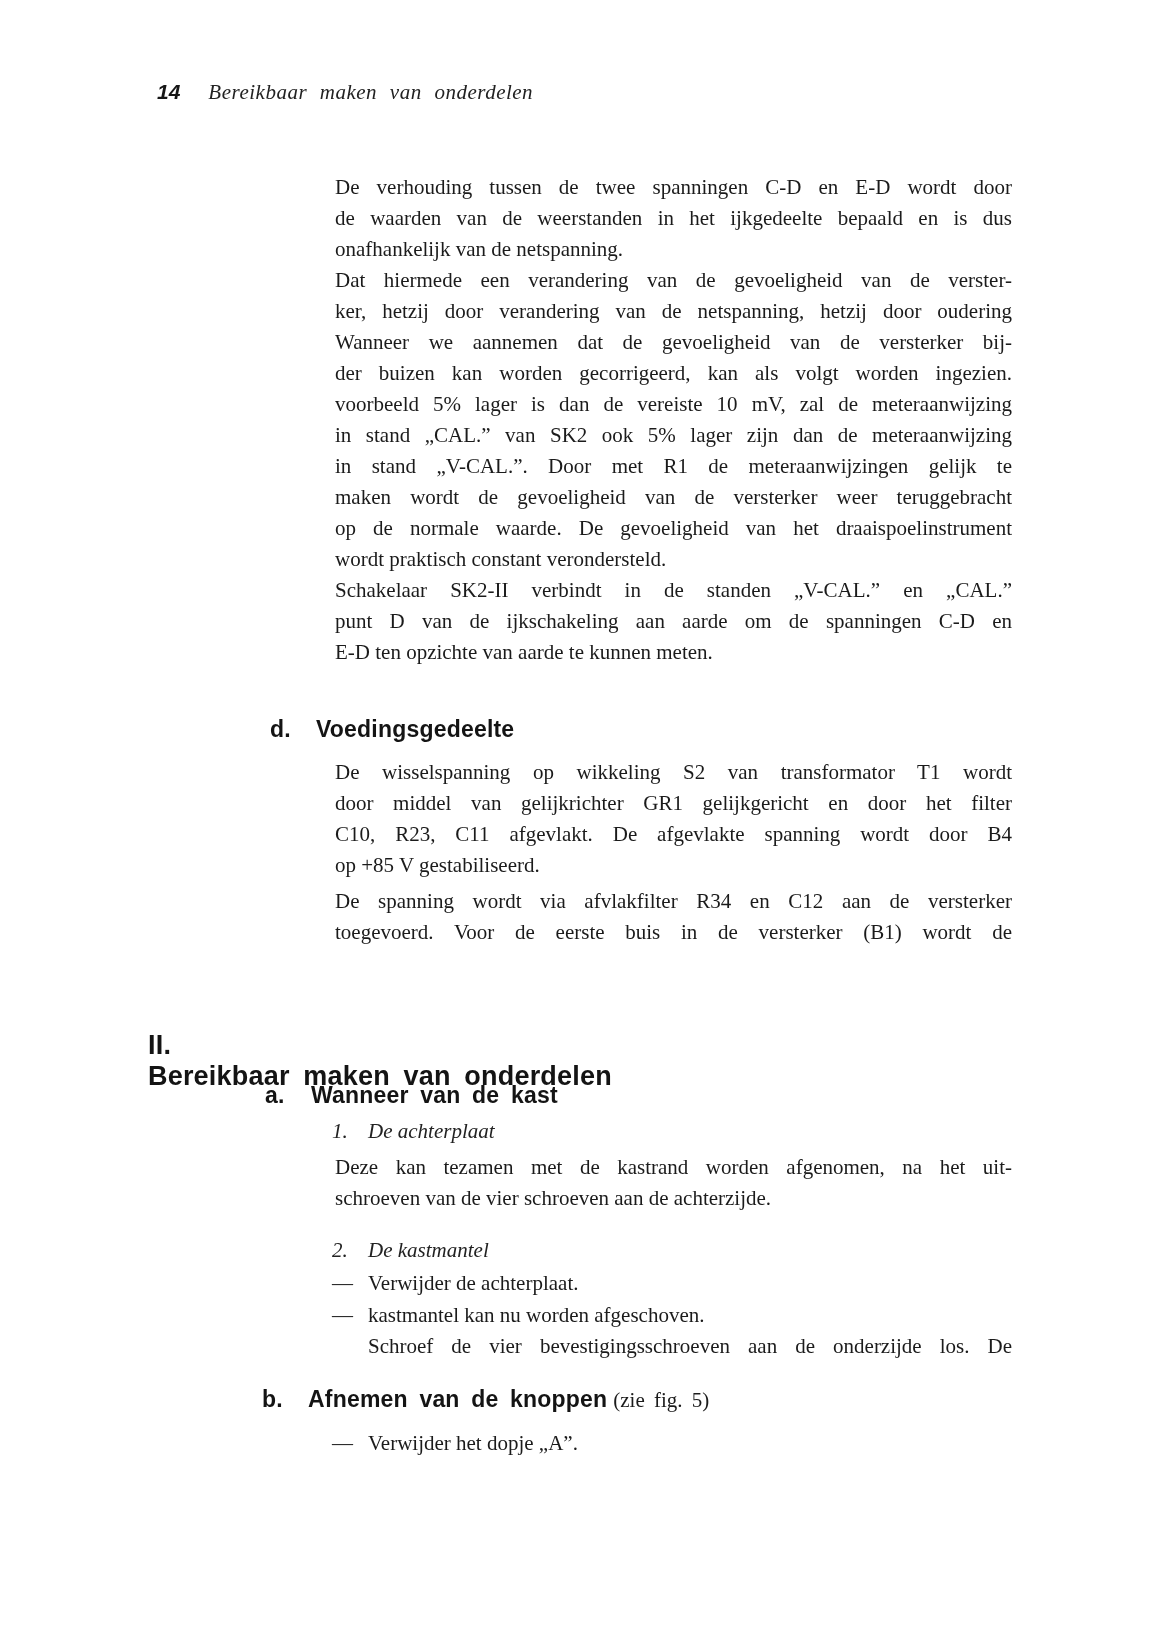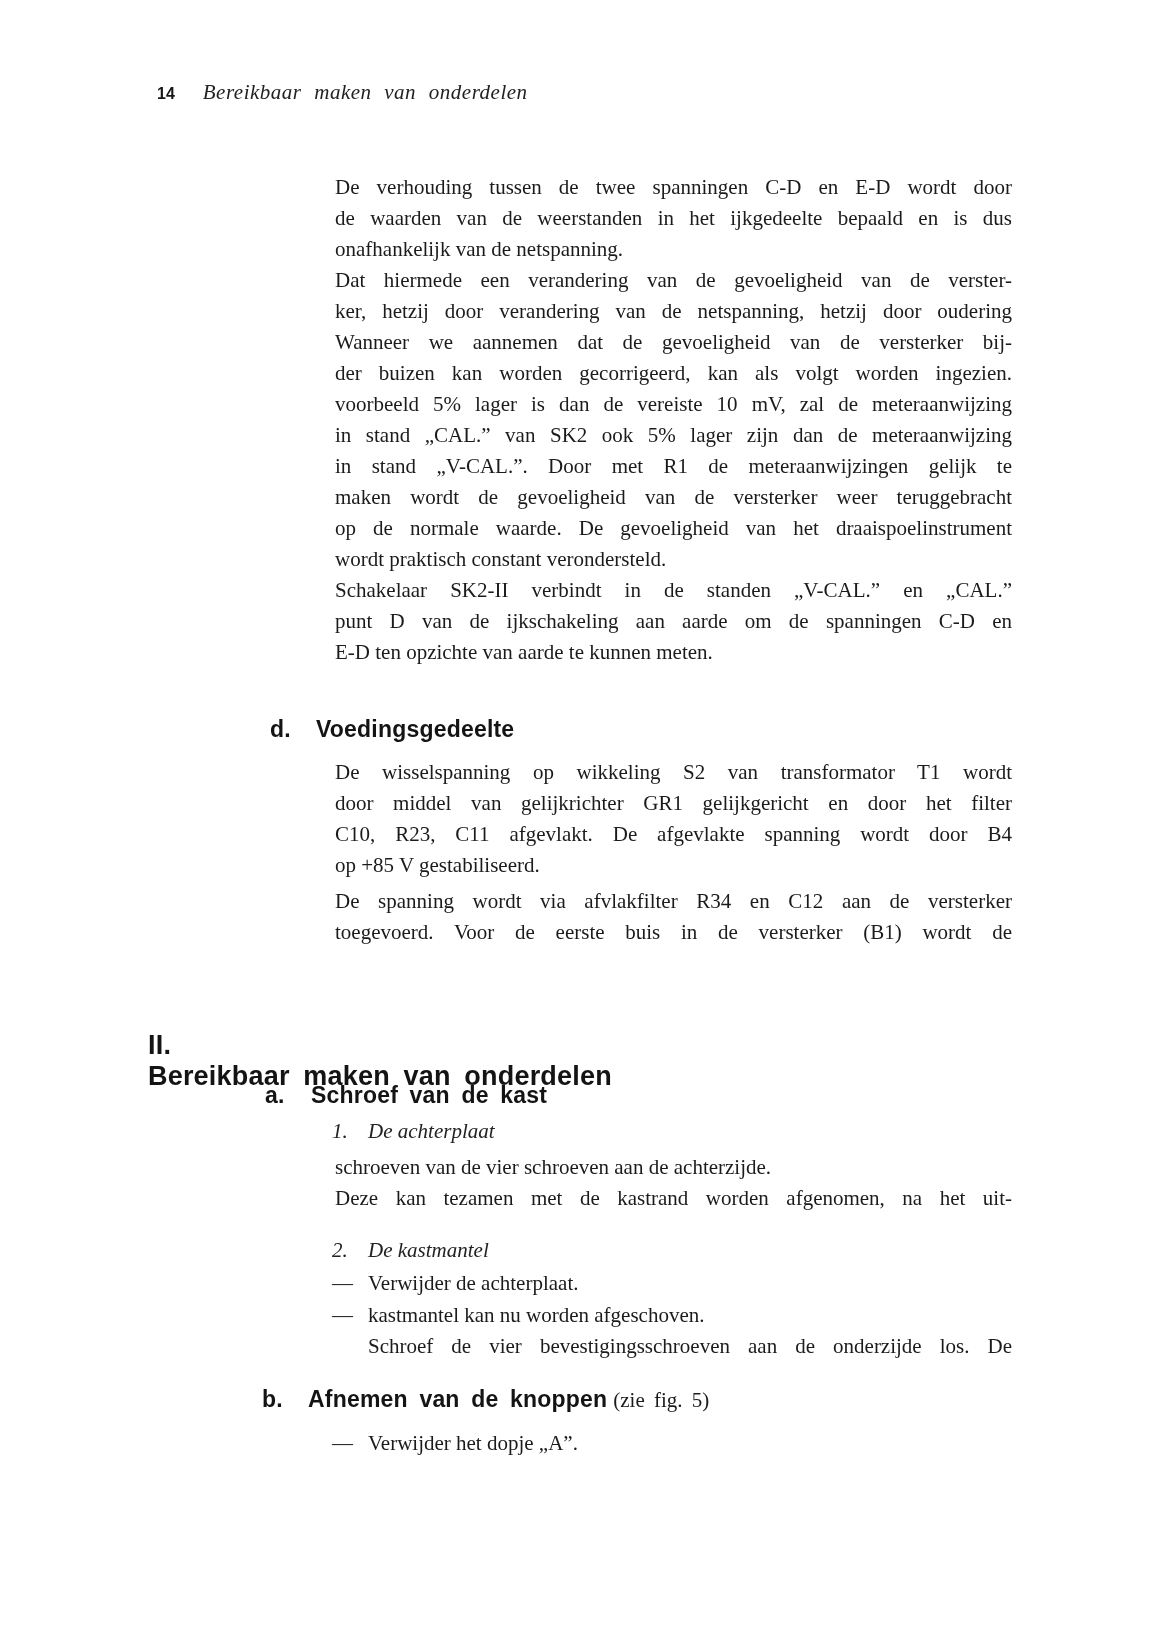--- a/index.html
+++ b/index.html
@@ -14,21 +14,21 @@
   .page { position: absolute; inset: 0; }
 
   
   .running-head {
     position: absolute; top: 80px; left: 157px;
     display: flex; align-items: baseline; gap: 28px;
     white-space: nowrap;
   }
   .pagenum {
     font-family: "Liberation Sans", sans-serif;
-    font-weight: bold; font-size: 16px; color: #161616;
+    font-weight: bold; font-size: 21px; color: #161616; font-style: italic;
   }
   .runtitle {
     font-style: italic; font-size: 21px;
     word-spacing: 7px; letter-spacing: 0.5px; color: #222;
   }
 
   
   .block { position: absolute; }
   .col { left: 335px; width: 677px; }
   .para { font-size: 21px; line-height: 31px; }
@@ -120,31 +120,31 @@
       <div class="tline">toegevoerd. Voor de eerste buis in de versterker (B1) wordt de</div>
     </div>
 
   <div class="block chapter-head" style="top:1030px; left:148px">
     <span class="sec-label">II.</span>
     <span>Bereikbaar maken van onderdelen</span>
   </div>
 
   <div class="block sec-head" style="top:1082px; left:265px">
     <span class="sec-label">a.</span>
-    <span>Schroef van de kast</span>
+    <span>Wanneer van de kast</span>
   </div>
 
   <div class="block sub-head" style="top:1119px; left:332px">
     <span class="sub-label">1.</span>
     <span>De achterplaat</span>
   </div>
 
   <div class="block col para" style="top:1152px">
+      <div class="tline">Deze kan tezamen met de kastrand worden afgenomen, na het uit-</div>
       <div class="tline tline-last">schroeven van de vier schroeven aan de achterzijde.</div>
-      <div class="tline">Deze kan tezamen met de kastrand worden afgenomen, na het uit-</div>
     </div>
 
   <div class="block sub-head" style="top:1238px; left:332px">
     <span class="sub-label">2.</span>
     <span>De kastmantel</span>
   </div>
 
   <div class="block bullet" style="top:1268px; left:332px; width:680px">
     <span class="dash">—</span>
     <div class="bullet-lines para">

